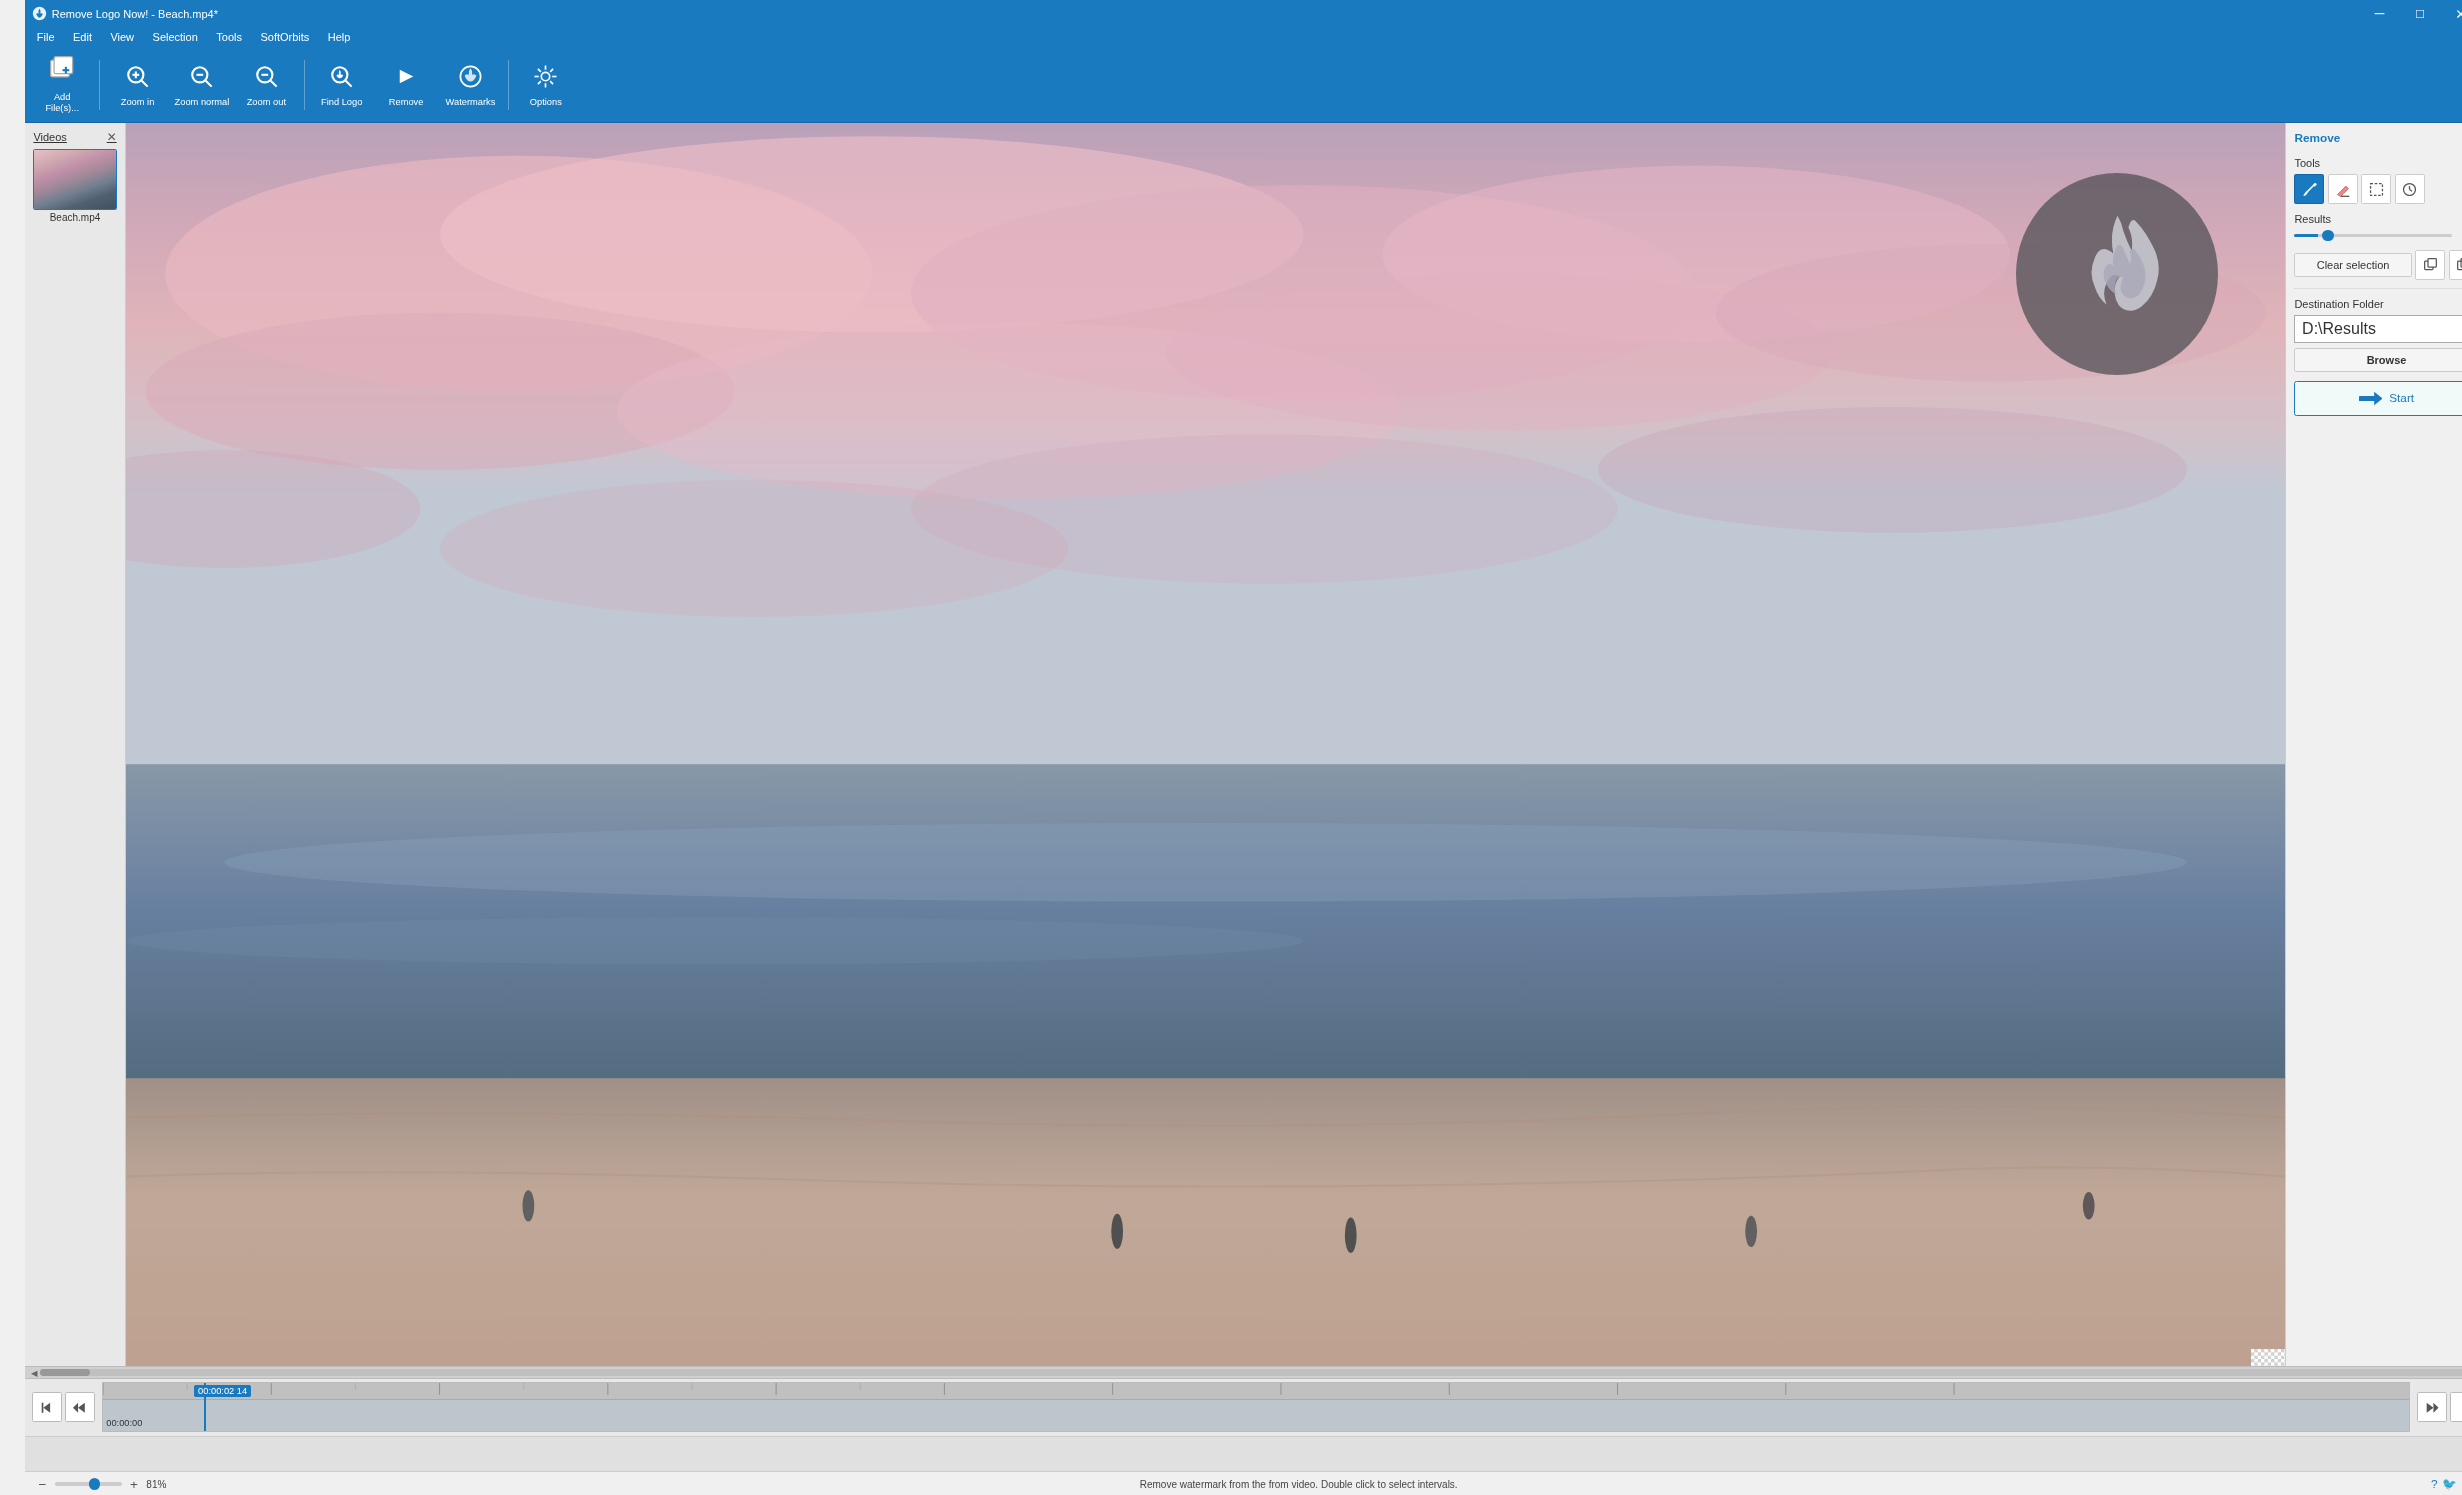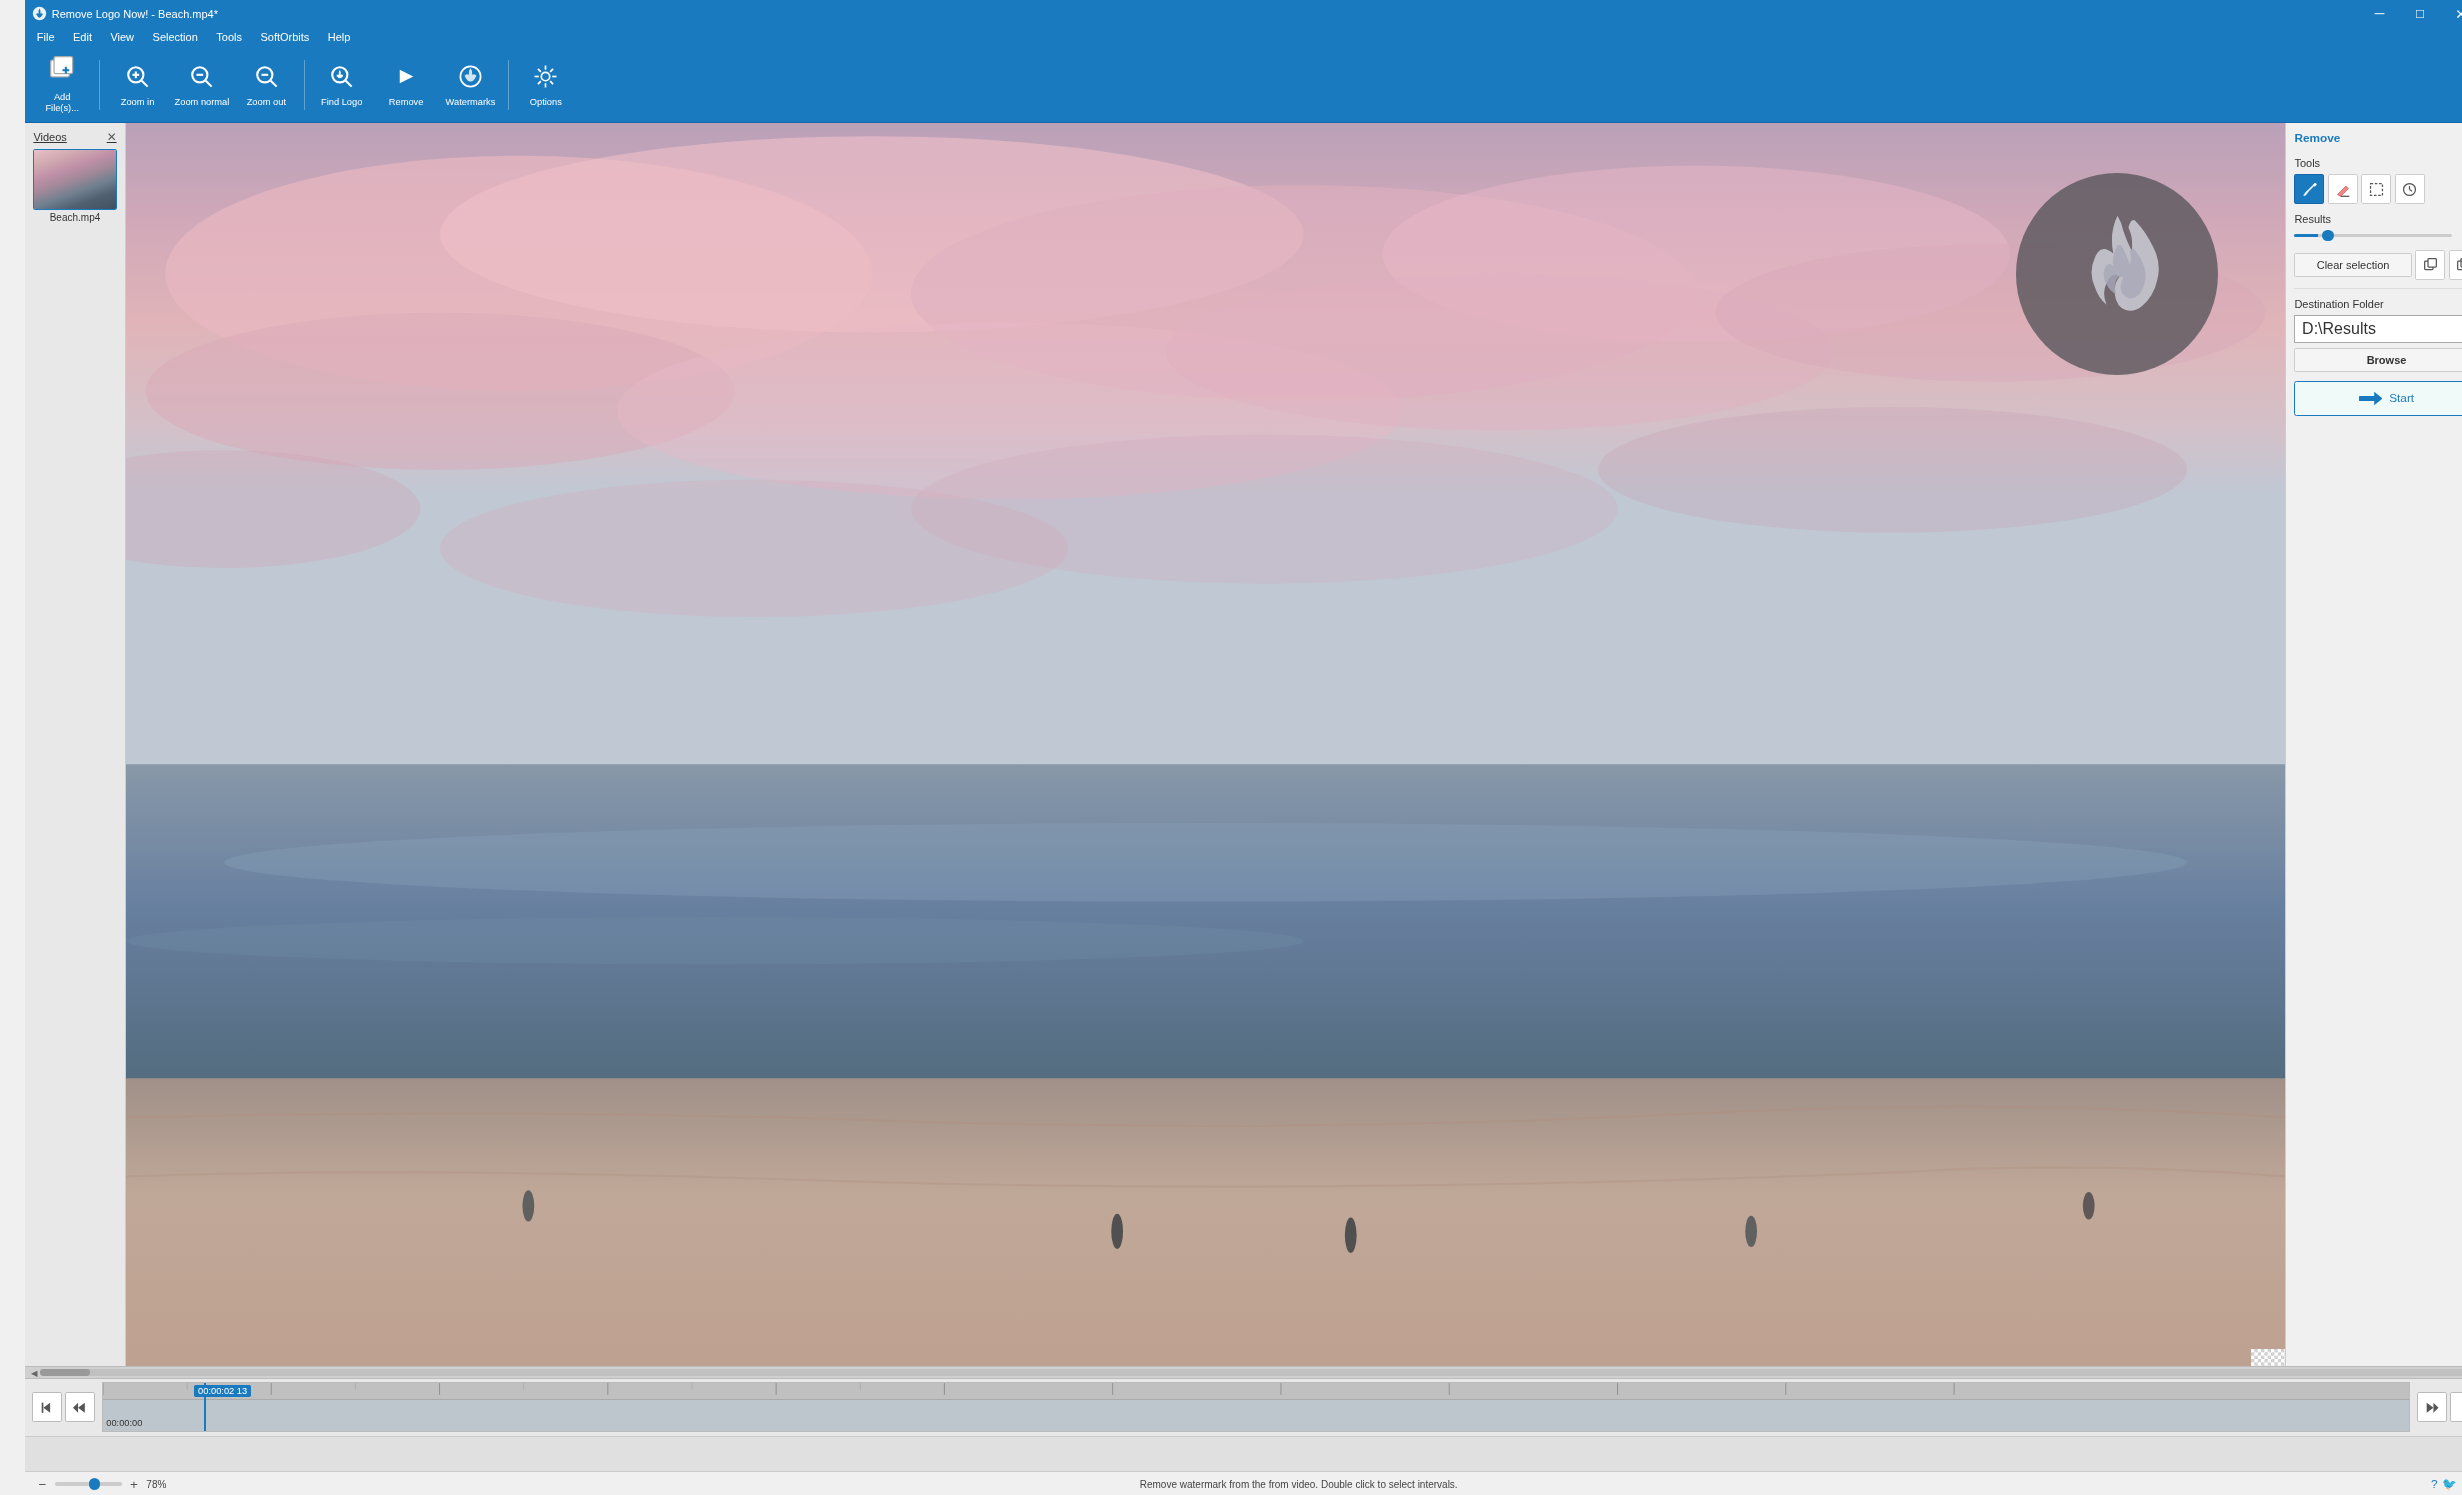--- a/index.html
+++ b/index.html
@@ -870,21 +870,21 @@
             <line x1="2200" y1="0" x2="2200" y2="14" stroke="#888" stroke-width="1"></line>
 
             <line x1="100" y1="0" x2="100" y2="8" stroke="#aaa" stroke-width="1"></line>
             <line x1="300" y1="0" x2="300" y2="8" stroke="#aaa" stroke-width="1"></line>
             <line x1="500" y1="0" x2="500" y2="8" stroke="#aaa" stroke-width="1"></line>
             <line x1="700" y1="0" x2="700" y2="8" stroke="#aaa" stroke-width="1"></line>
             <line x1="900" y1="0" x2="900" y2="8" stroke="#aaa" stroke-width="1"></line>
           </svg>
         </div>
 
-        <div style="position:absolute;top:1.7px;left:91px;background:#1a7abf;color:white;font-size:9.3px;padding:0.8px 4.2px;border-radius:1.7px;white-space:nowrap;z-index:20;">00:00:02 13</div>
+        <div style="position:absolute;top:1.7px;left:91px;background:#1a7abf;color:white;font-size:9.3px;padding:0.8px 4.2px;border-radius:1.7px;white-space:nowrap;z-index:20;">00:00:02 14</div>
 
         <div style="position:absolute;top:0;left:101px;width:1.7px;height:100%;background:#1a7abf;z-index:15;"></div>
 
         <div style="position:absolute;bottom:3.4px;left:3.4px;font-size:9.3px;color:#333;">00:00:00</div>
       </div>
 
       <div class="tl-right-controls">
         <button class="tl-btn" title="Step forward">
           <svg width="13.5" height="13.5" viewBox="0 0 16 16">
             <polygon points="2,2 2,14 10,8" fill="#555"></polygon>
@@ -901,21 +901,21 @@
     </div>
   </div>
 
   <div class="status-bar">
     <div class="status-left">
       <button class="zoom-btn">−</button>
       <div class="zoom-track">
         <div class="zoom-thumb"></div>
       </div>
       <button class="zoom-btn">+</button>
-      <span>78%</span>
+      <span>81%</span>
     </div>
     <div class="status-center">
       <span>Remove watermark from the from video. Double click to select intervals.</span>
     </div>
     <div class="status-right">
       <button style="background:none;border:none;cursor:pointer;font-size:11.8px;color:#1a7abf;">?</button>
       <button style="background:none;border:none;cursor:pointer;font-size:11.8px;color:#1a7abf;">🐦</button>
       <button style="background:none;border:none;cursor:pointer;font-size:11.8px;color:#1a7abf;">👍</button>
     </div>
   </div>

